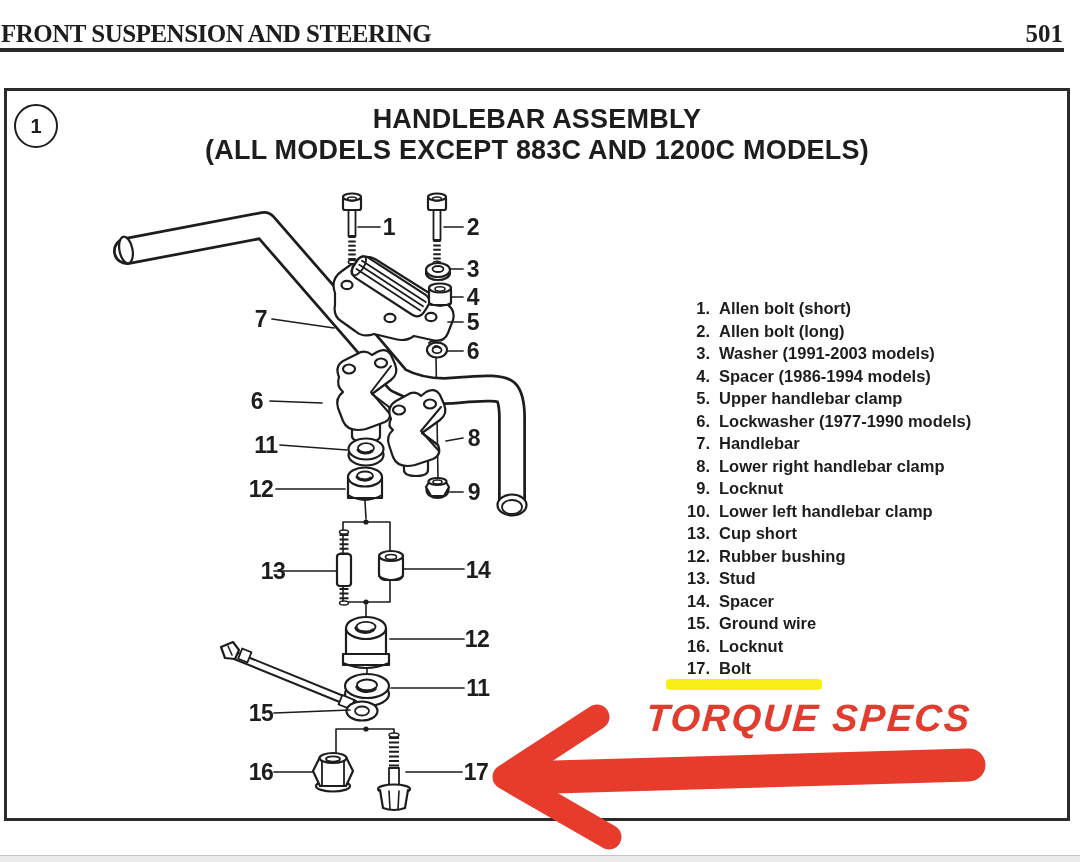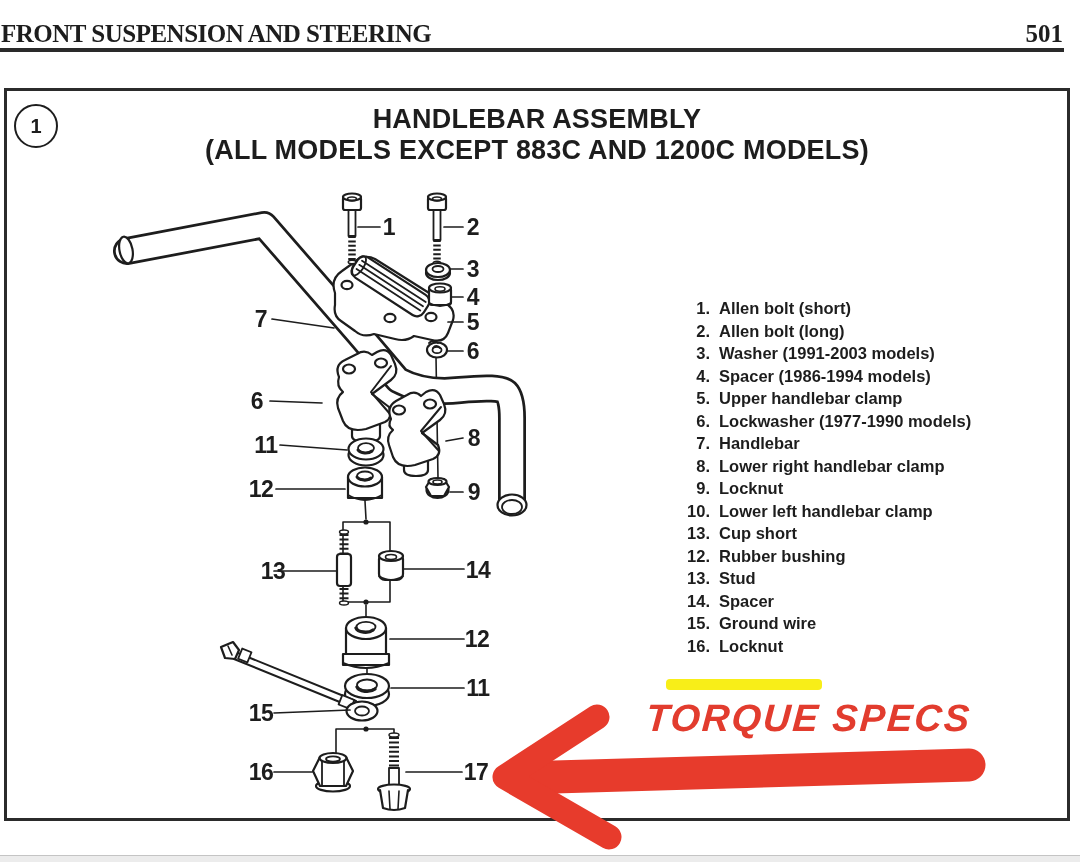--- a/index.html
+++ b/index.html
@@ -293,20 +293,24 @@
       <span>Spacer</span>
     </div>
       <div class="part-row">
       <span class="part-num">15.</span>
       <span>Ground wire</span>
     </div>
       <div class="part-row">
       <span class="part-num">16.</span>
       <span>Locknut</span>
     </div>
+      <div class="part-row">
+      <span class="part-num">17.</span>
+      <span>Bolt</span>
+    </div>
     </div>
 
   <div class="highlight" style="background-color: rgb(248, 238, 24);"></div>
   <div class="torque" style="color: rgb(226, 60, 46);">TORQUE SPECS</div>
 
   <div class="footer-line"></div>
   <div class="footer-band"></div>
 </div>
 
 </body></html>

